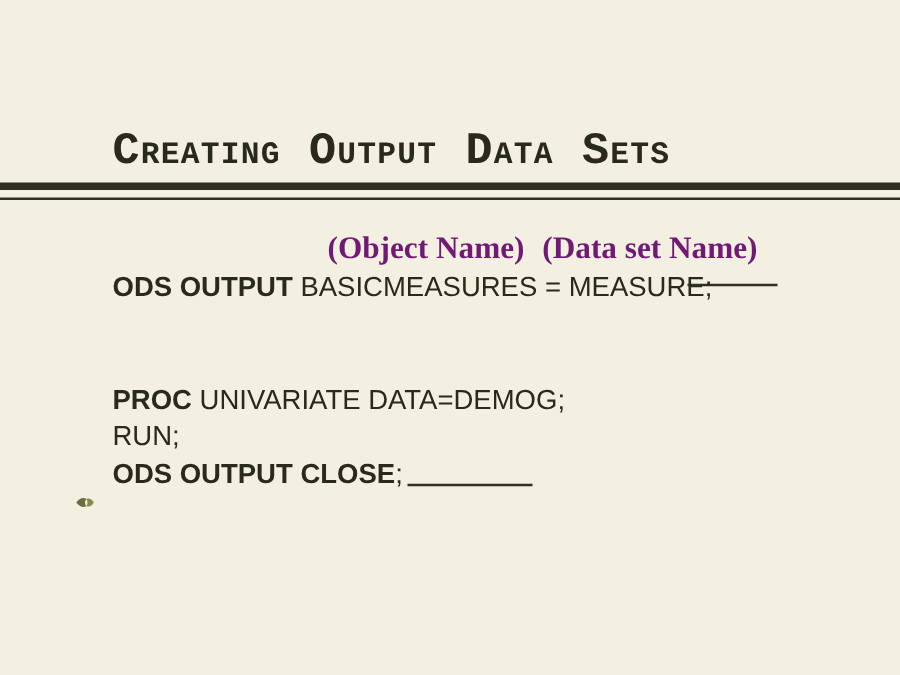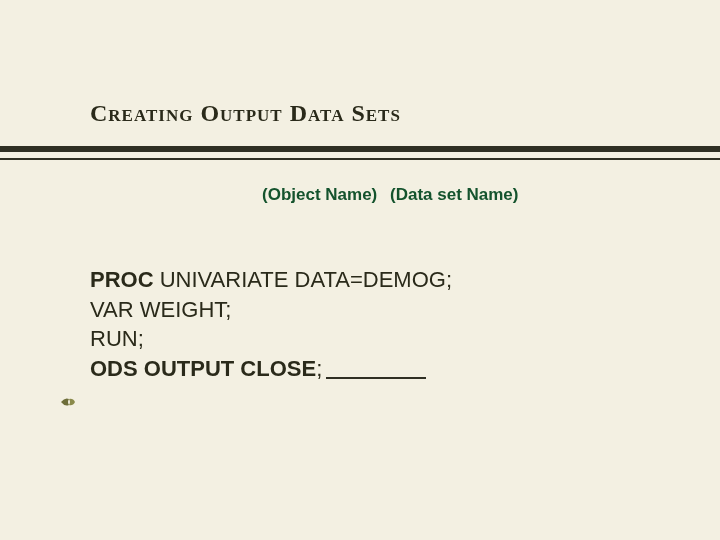--- a/index.html
+++ b/index.html
@@ -16,24 +16,24 @@
     position: relative;
     width: 720px;
     height: 540px;
     background: #f3f0e2;
     box-sizing: border-box;
   }
   .title {
     position: absolute;
     left: 90px;
     top: 100px;
-    font-family: Liberation Serif, serif;
+    font-family: Liberation Mono, monospace;
     font-variant: small-caps;
     letter-spacing: 1px;
-    font-size: 24px;
+    font-size: 36px;
     font-weight: 600;
     color: #2a2a1a;
   }
   .rule-thick {
     position: absolute;
     left: 0;
     top: 146px;
     width: 720px;
     height: 6px;
     background: #2f2f23;
@@ -55,24 +55,24 @@
   }
   .bullet svg { display: block; }
   .content {
     position: absolute;
     left: 90px;
     top: 175px;
     width: 560px;
   }
   .annot-row {
     margin-top: 10px;
-    font-family: Liberation Sans, sans-serif;
+    font-family: Liberation Serif, serif;
     font-weight: bold;
-    font-size: 17px;
-    color: #14532d;
+    font-size: 25px;
+    color: #701a75;
   }
   .annot-obj {
     display: inline-block;
     margin-left: 172px;
   }
   .annot-ds {
     display: inline-block;
     margin-left: 8px;
   }
   .code {
@@ -122,26 +122,29 @@
     </svg>
   </div>
 
   <div class="content">
 
     <div class="annot-row">
       <span class="annot-obj">(Object Name)</span>
       <span class="annot-ds">(Data set Name)</span>
     </div>
 
+    <div class="code line-ods">
+      <span class="b">ODS OUTPUT</span><span> BASICMEASURES = MEASURE;</span>
+      <div class="call-line"></div>
+    </div>
 
     <div class="code block2">
       <div>
         <span class="b">PROC</span><span> UNIVARIATE DATA=DEMOG;</span>
       </div>
-      <div> VAR WEIGHT;</div>
       <div>RUN;</div>
     </div>
 
     <div class="code block3">
       <span class="b">ODS OUTPUT CLOSE</span><span>;</span>
       <div class="close-line"></div>
     </div>
 
   </div>
 

